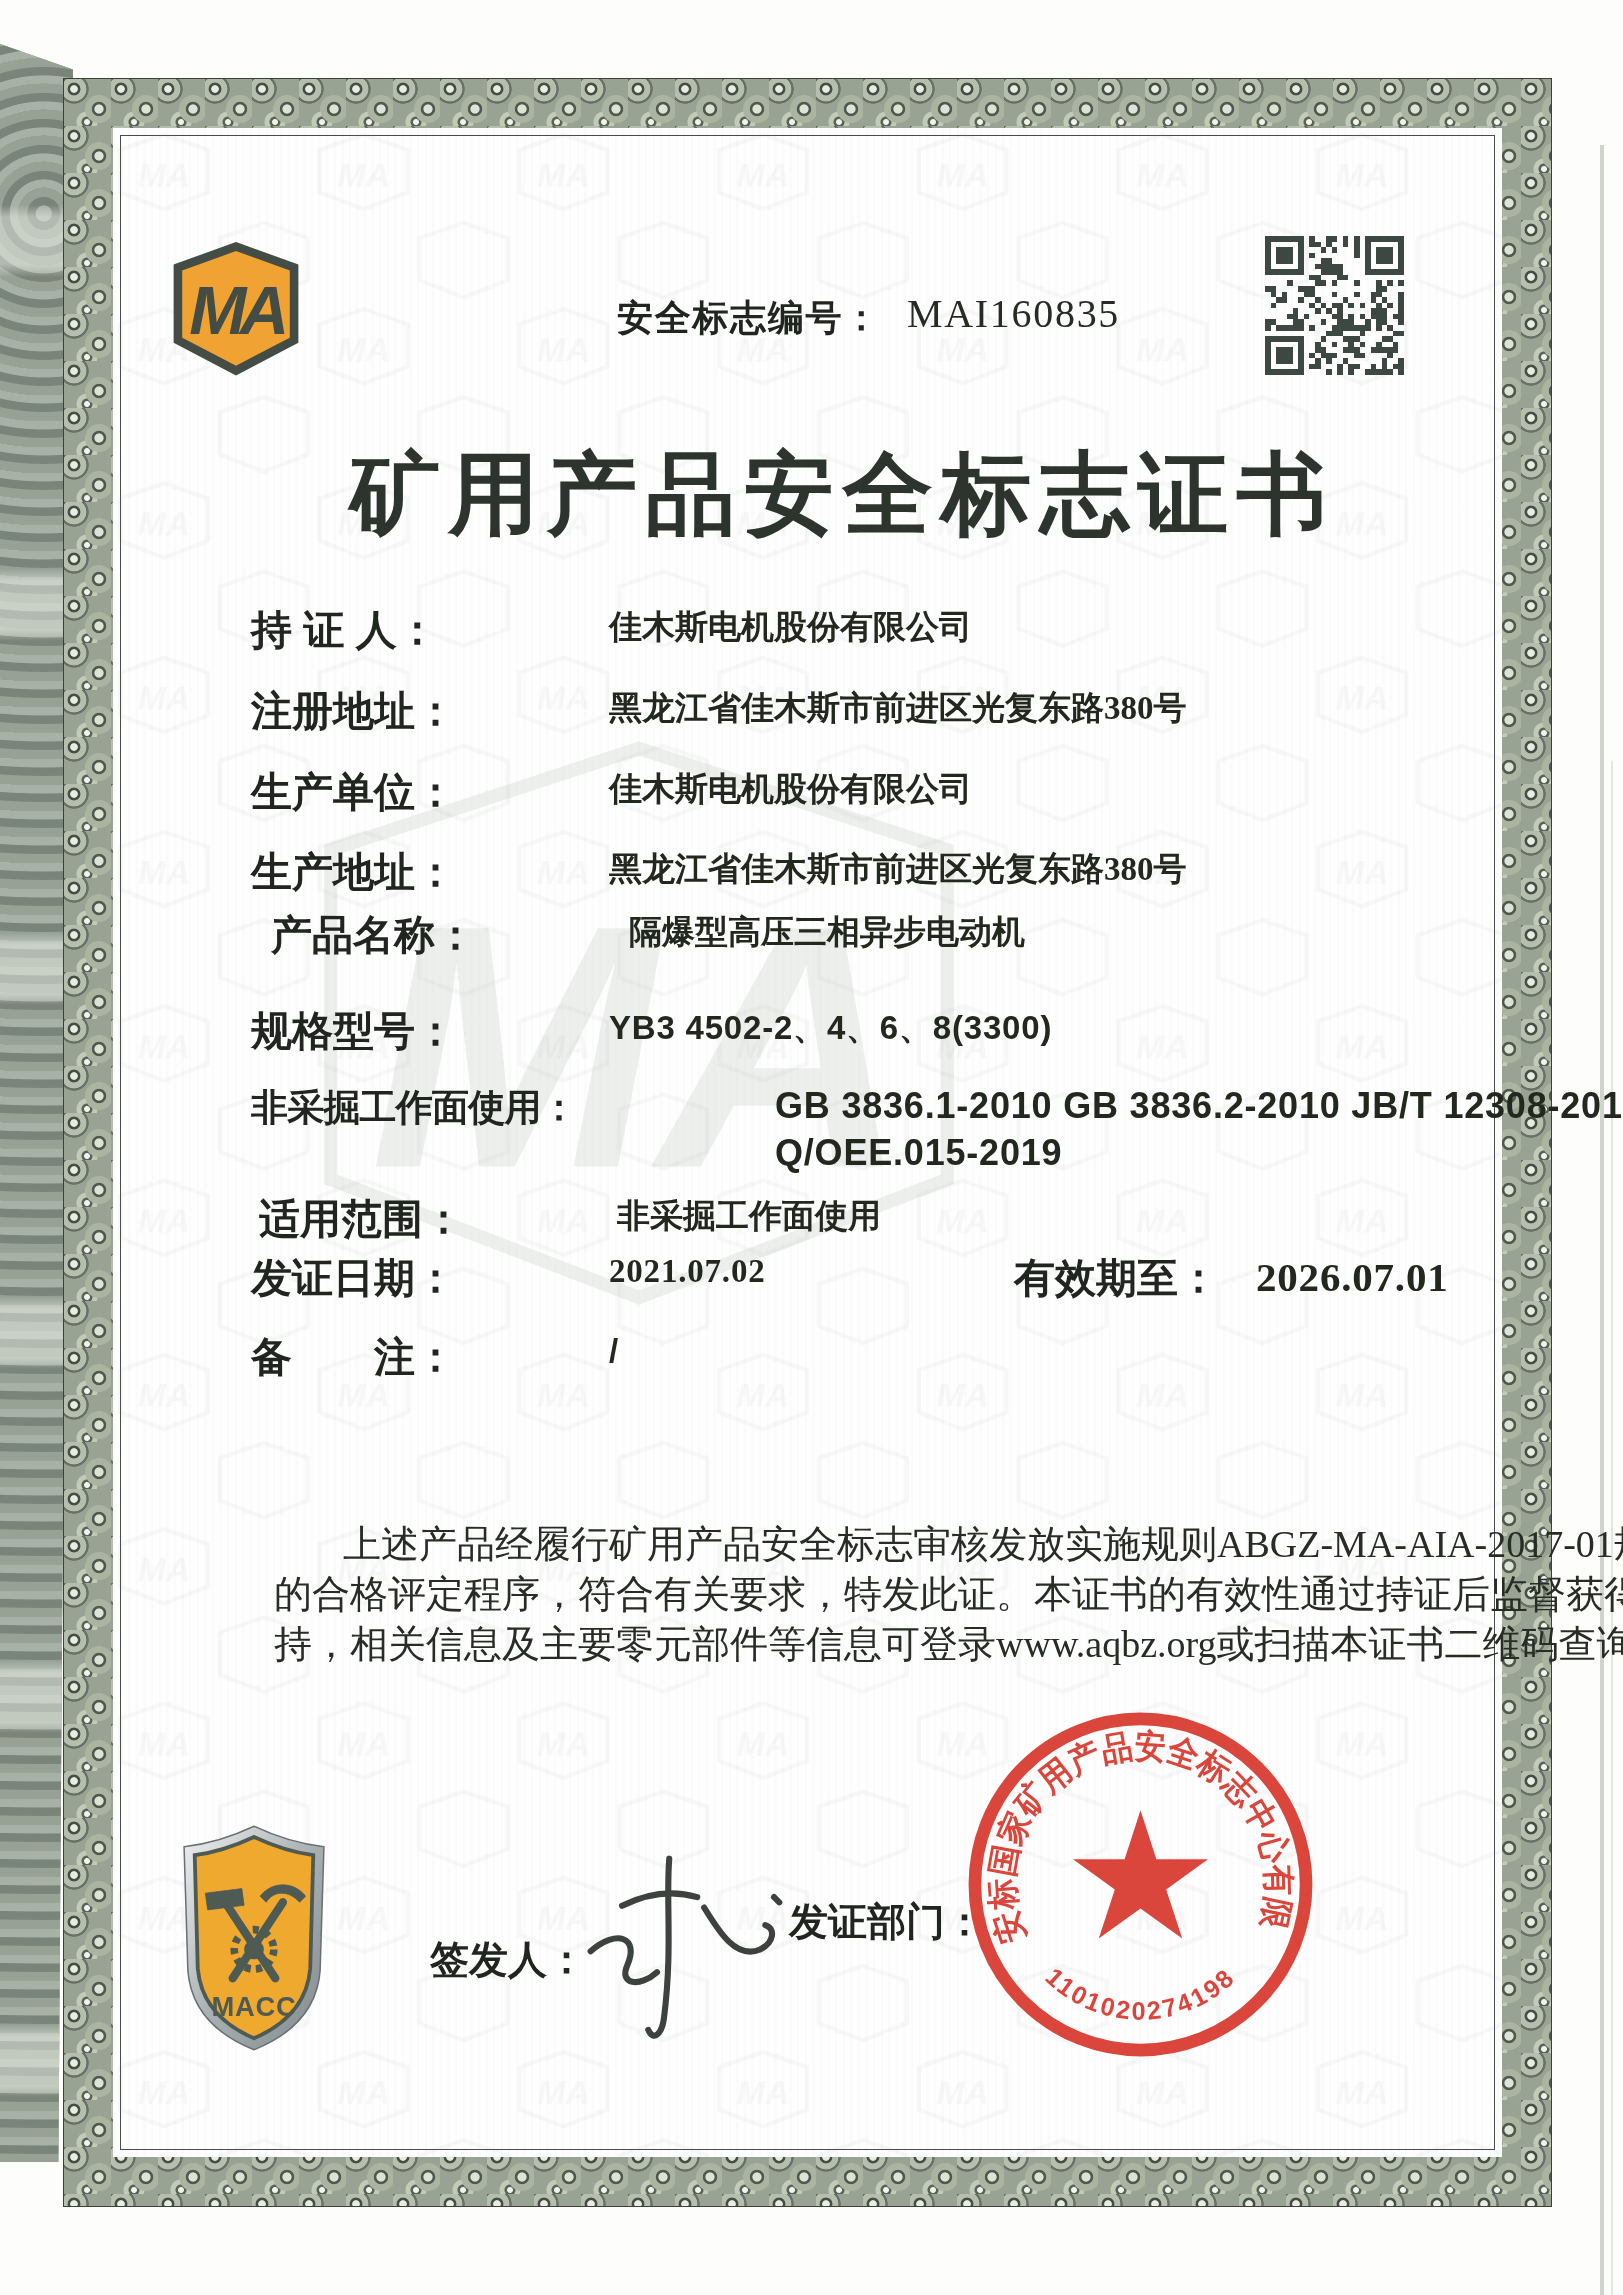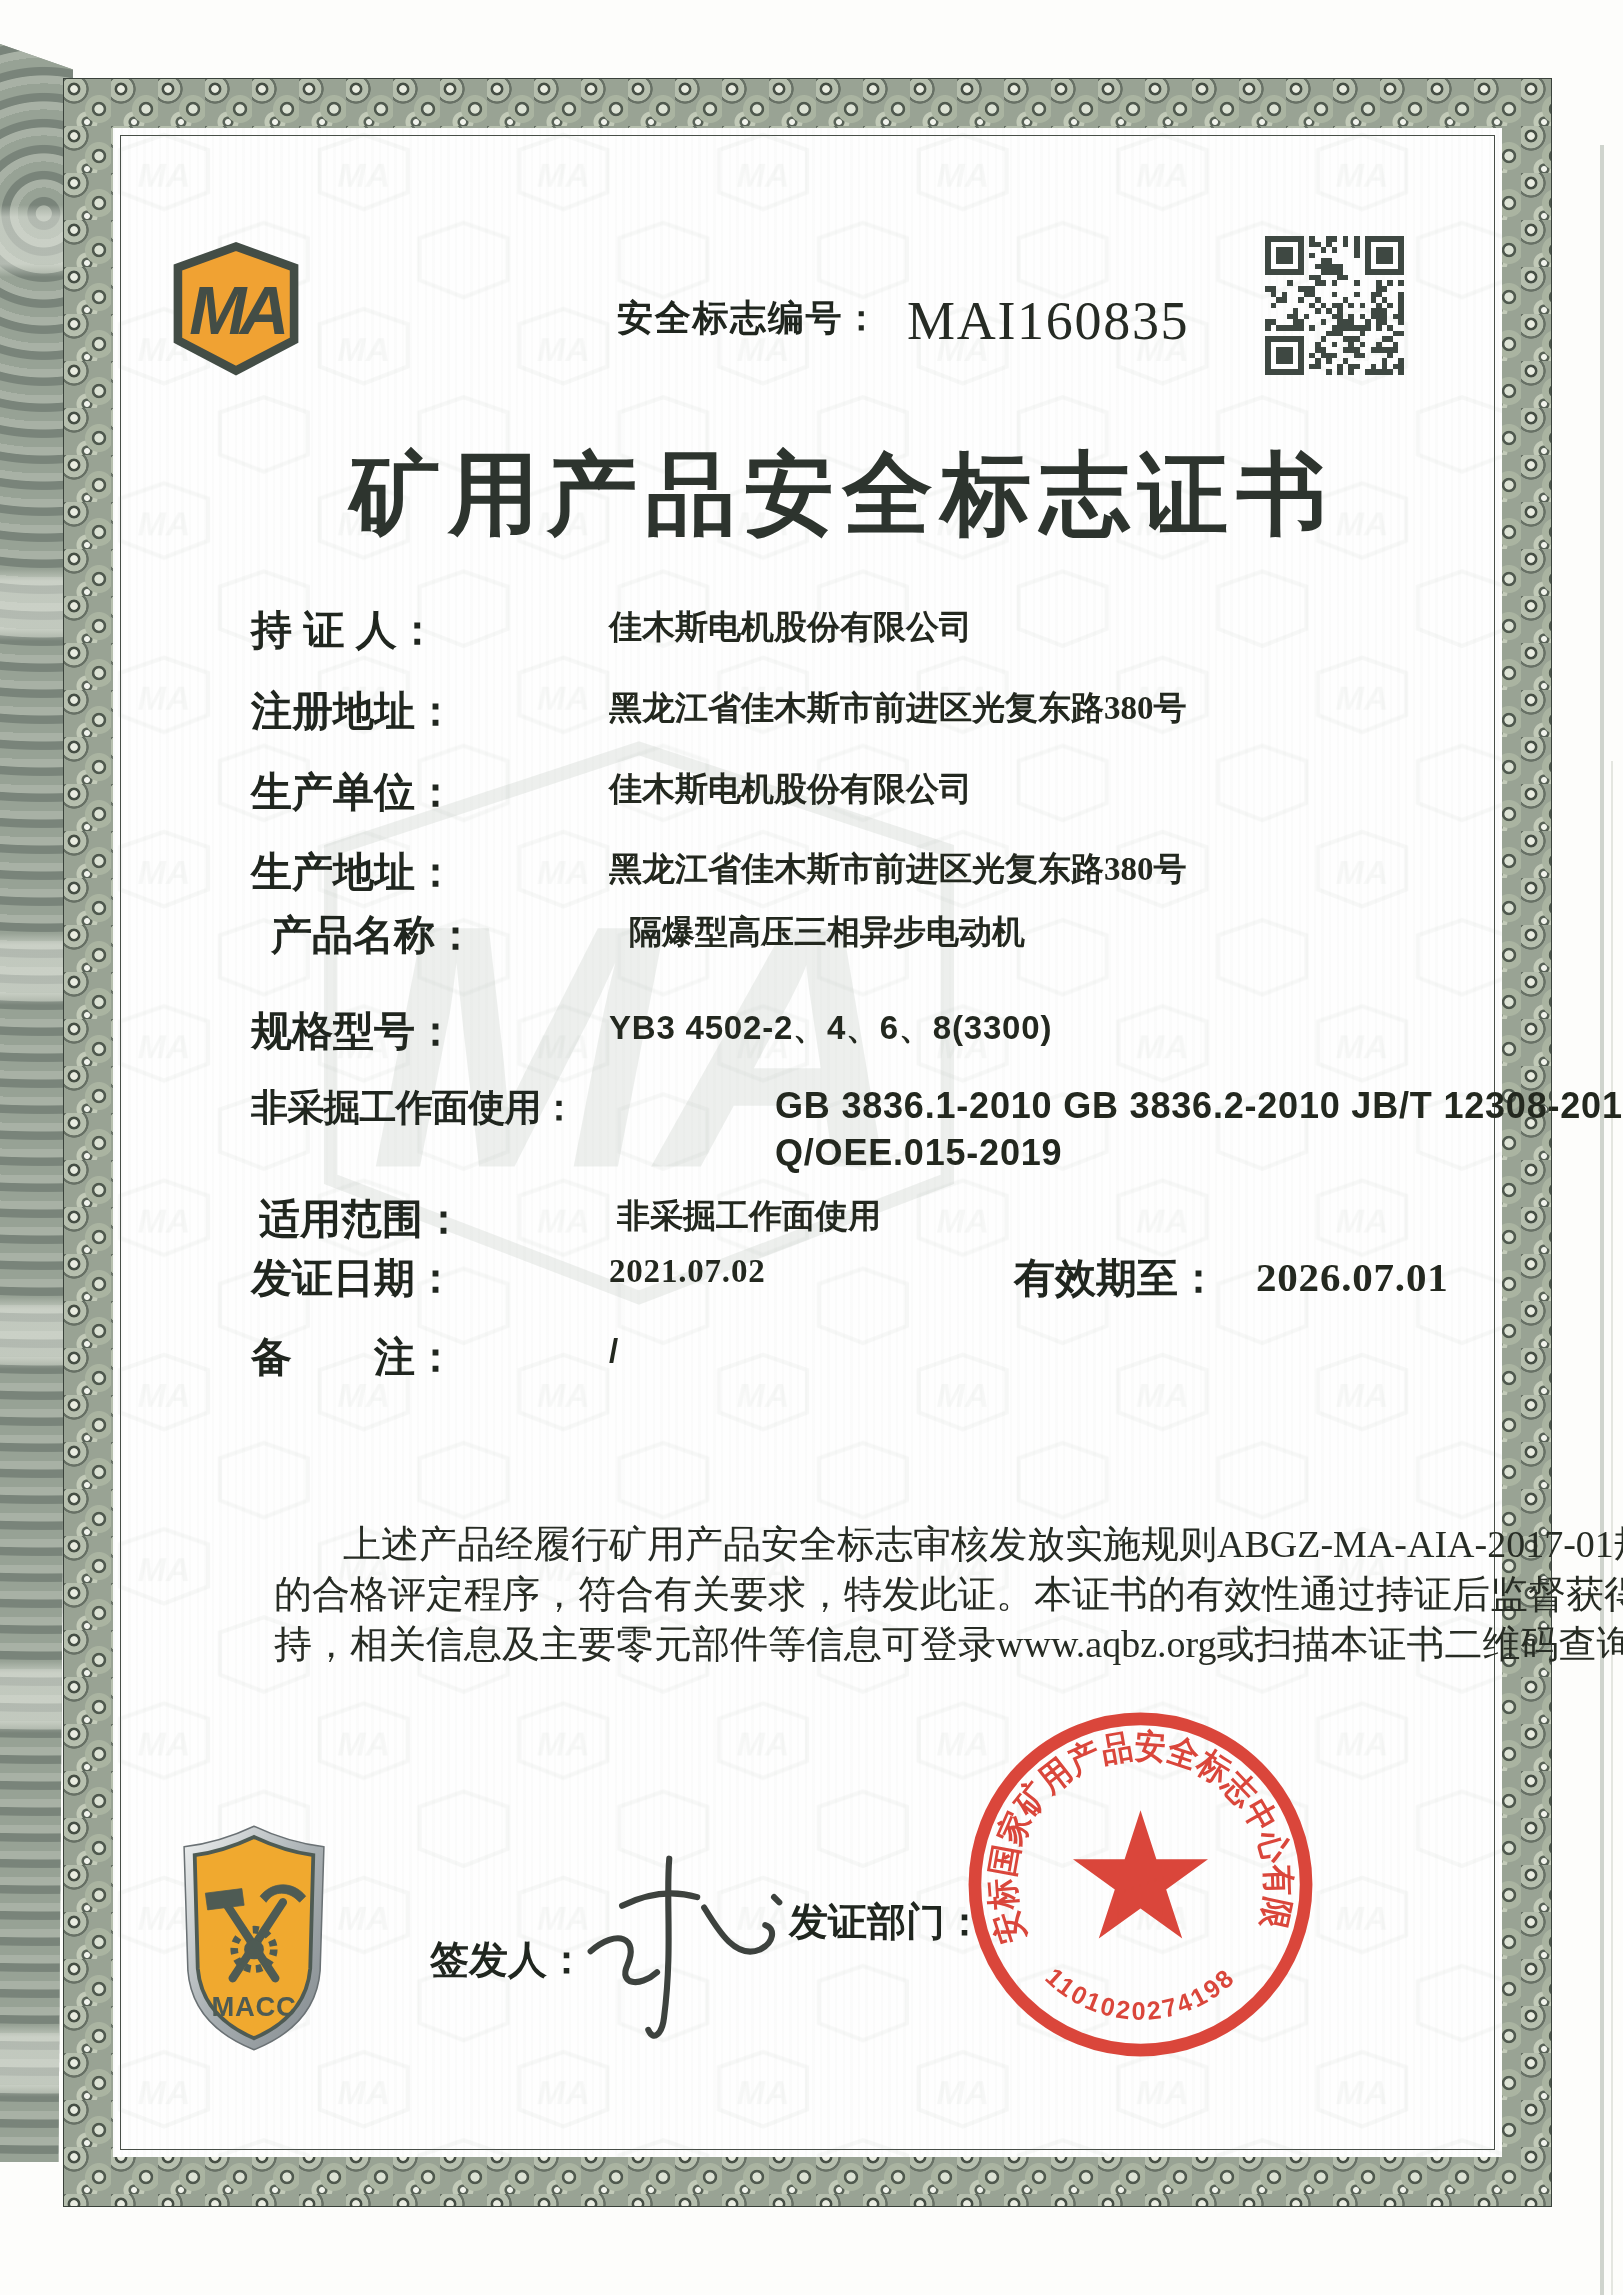--- a/index.html
+++ b/index.html
@@ -29,21 +29,21 @@
       repeating-linear-gradient(90deg, rgba(188,194,186,.05) 0 2.5px, rgba(255,255,255,0) 2.5px 7.6px),#fefefe;}
   .innerline{position:absolute;inset:6.8px;border:1.7px solid #474e47;pointer-events:none;}
 
   
   .wm-tiles{position:absolute;inset:0;opacity:.055;pointer-events:none;}
   .wm-big{position:absolute;left:209px;top:612px;width:634px;height:566px;opacity:.15;pointer-events:none;}
 
   
   .ma-badge{position:absolute;left:57px;top:112px;width:132px;height:137px;}
   .certno-label{position:absolute;left:504px;top:166px;font-size:36px;font-weight:bold;color:#20261f;white-space:nowrap;letter-spacing:1.7px;}
-  .certno-value{position:absolute;left:794px;top:162px;font-size:54px;color:#262b24;
+  .certno-value{position:absolute;left:794px;top:162px;font-size:40px;color:#262b24;
     font-family:"Liberation Serif","DejaVu Serif",serif;letter-spacing:1.7px;white-space:nowrap;}
   .qr{position:absolute;left:1152px;top:108px;width:139px;height:139px;}
 
   
   .cert-title{position:absolute;left:0;top:306px;width:100%;text-align:center;
     font-family:"Liberation Serif","DejaVu Serif",serif;font-weight:800;font-size:90px;
     color:#2d342e;letter-spacing:8.5px;white-space:nowrap;margin-left:35px;}
 
   
   .row{position:absolute;left:138px;width:1243px;height:51px;}

